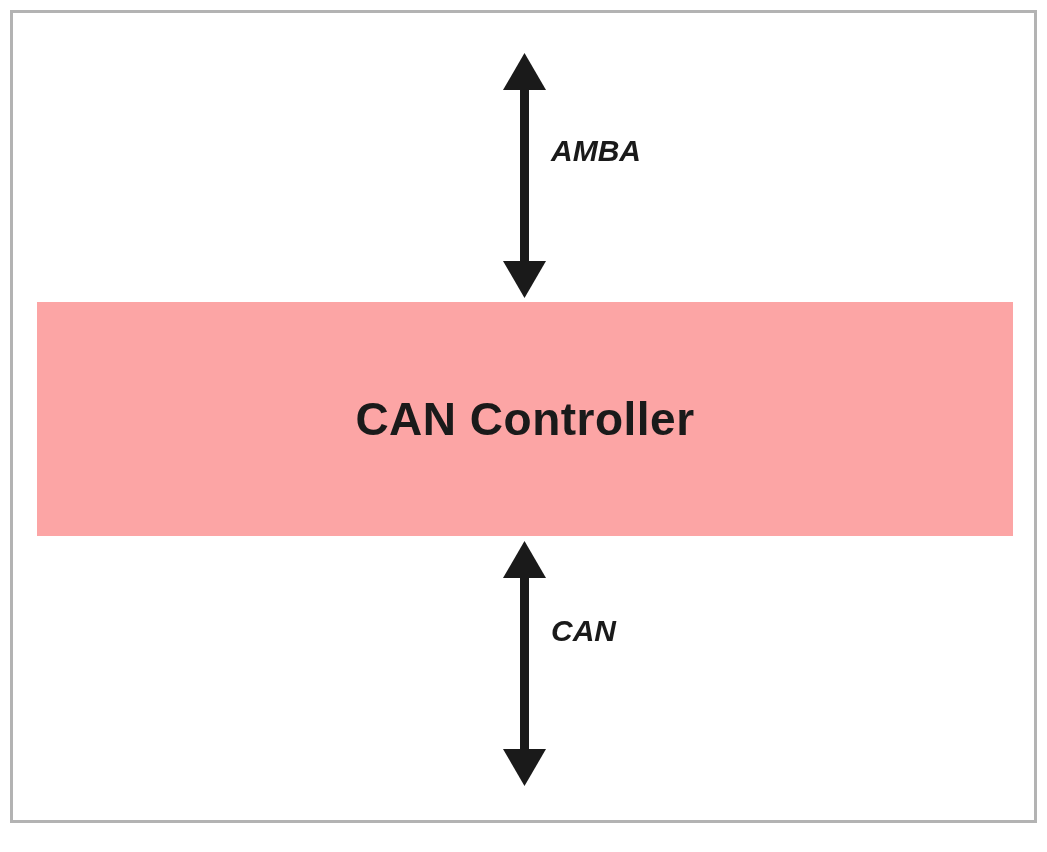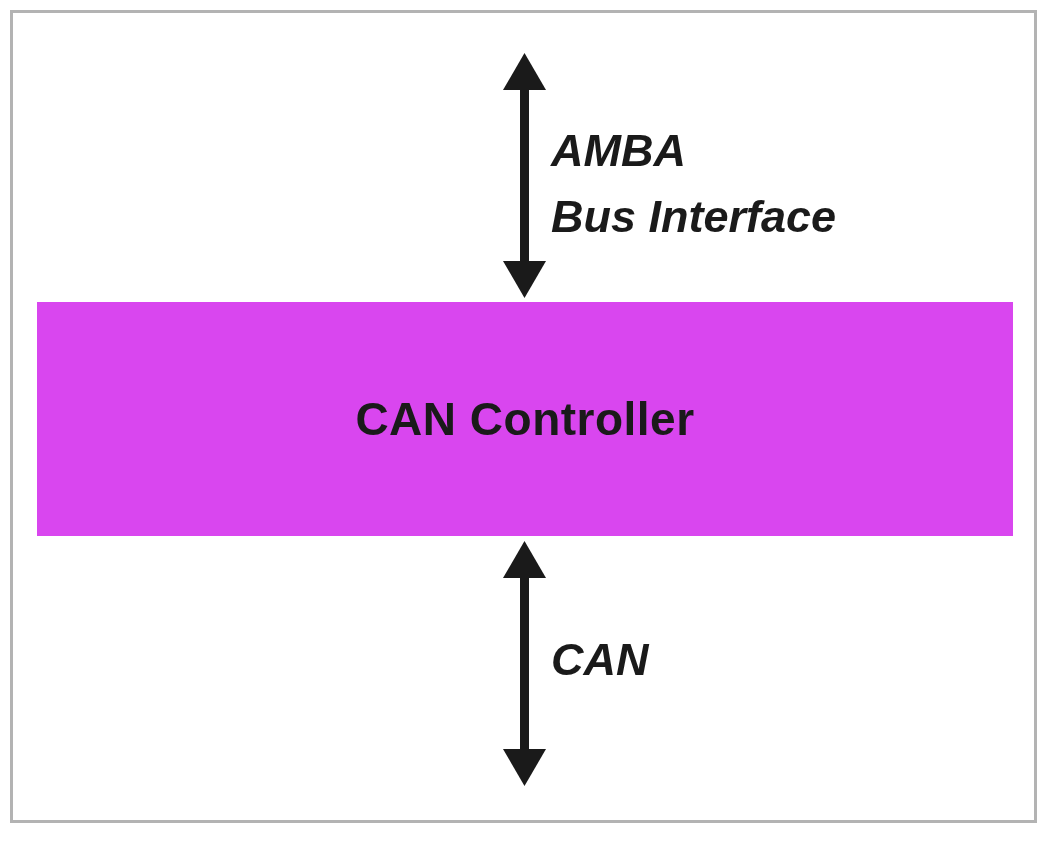--- a/index.html
+++ b/index.html
@@ -64,66 +64,64 @@
     height: 852px;
     pointer-events: none;
   }
 
   
   .arrow-label {
     position: absolute;
     font-family: "Liberation Sans", sans-serif;
     font-weight: bold;
     font-style: italic;
-    font-size: 45px;
+    font-size: 30px;
     line-height: 66px;
     color: #1a1a1a;
     white-space: nowrap;
   }
   #amba-bus-interface-label {
     left: 551px;
     top: 118px;
   }
   #can-interface-label {
     left: 551px;
     top: 598px;
-    margin-top: 29px;
   }
   .arrow-label .label-line {
     display: block;
   }
 </style>
 </head>
 <body>
 
 <div id="diagram-root">
 
   <div id="outer-frame" style="border-color: rgb(179, 179, 179);"></div>
 
-  <div id="can-controller-block" style="background: #d946ef;">
+  <div id="can-controller-block" style="background: #fca5a5;">
     <span id="can-controller-label">CAN Controller</span>
   </div>
 
   <svg id="arrow-layer" viewBox="0 0 1047 852" width="1047" height="852" xmlns="http://www.w3.org/2000/svg">
 
     <g>
       <rect x="520" y="80" width="9" height="190" fill="#1a1a1a"></rect>
       <polygon points="524.5,53 546,90 503,90" fill="#1a1a1a"></polygon>
       <polygon points="524.5,298 546,261 503,261" fill="#1a1a1a"></polygon>
     </g>
 
     <g>
       <rect x="520" y="568" width="9" height="190" fill="#1a1a1a"></rect>
       <polygon points="524.5,541 546,578 503,578" fill="#1a1a1a"></polygon>
       <polygon points="524.5,786 546,749 503,749" fill="#1a1a1a"></polygon>
     </g>
   </svg>
 
   <div id="amba-bus-interface-label" class="arrow-label">
     <span class="label-line">AMBA</span>
-    <span class="label-line">Bus Interface</span>
   </div>
 
   <div id="can-interface-label" class="arrow-label">
     <span class="label-line">CAN</span>
   </div>
 
 </div>
 
 </body></html>

